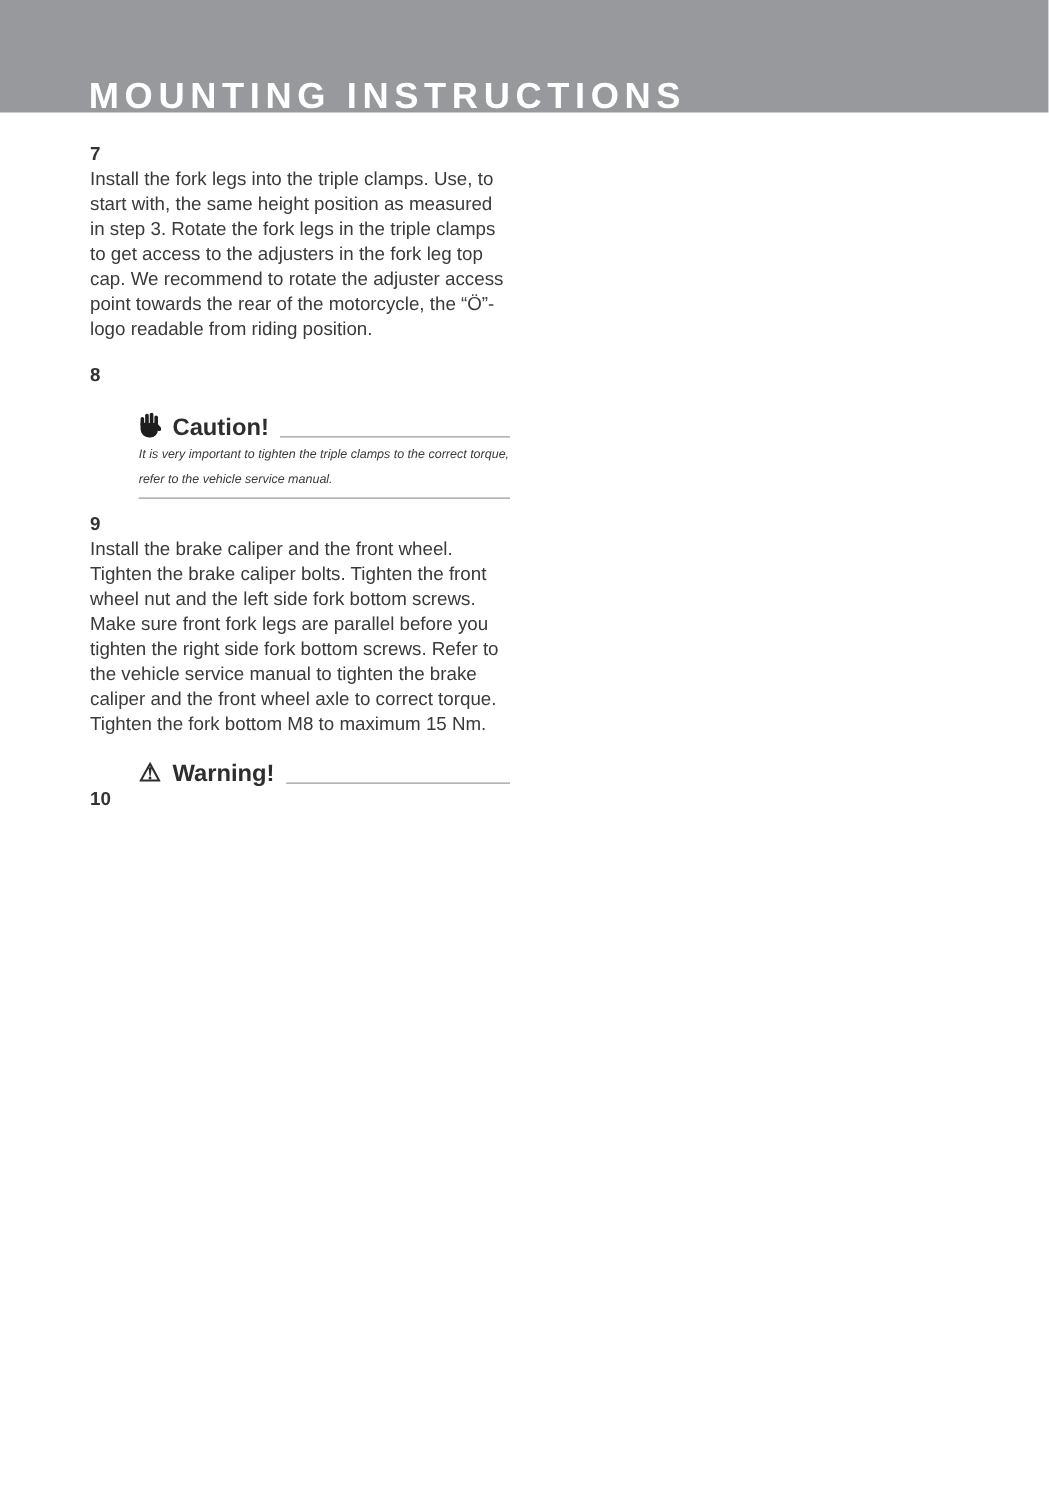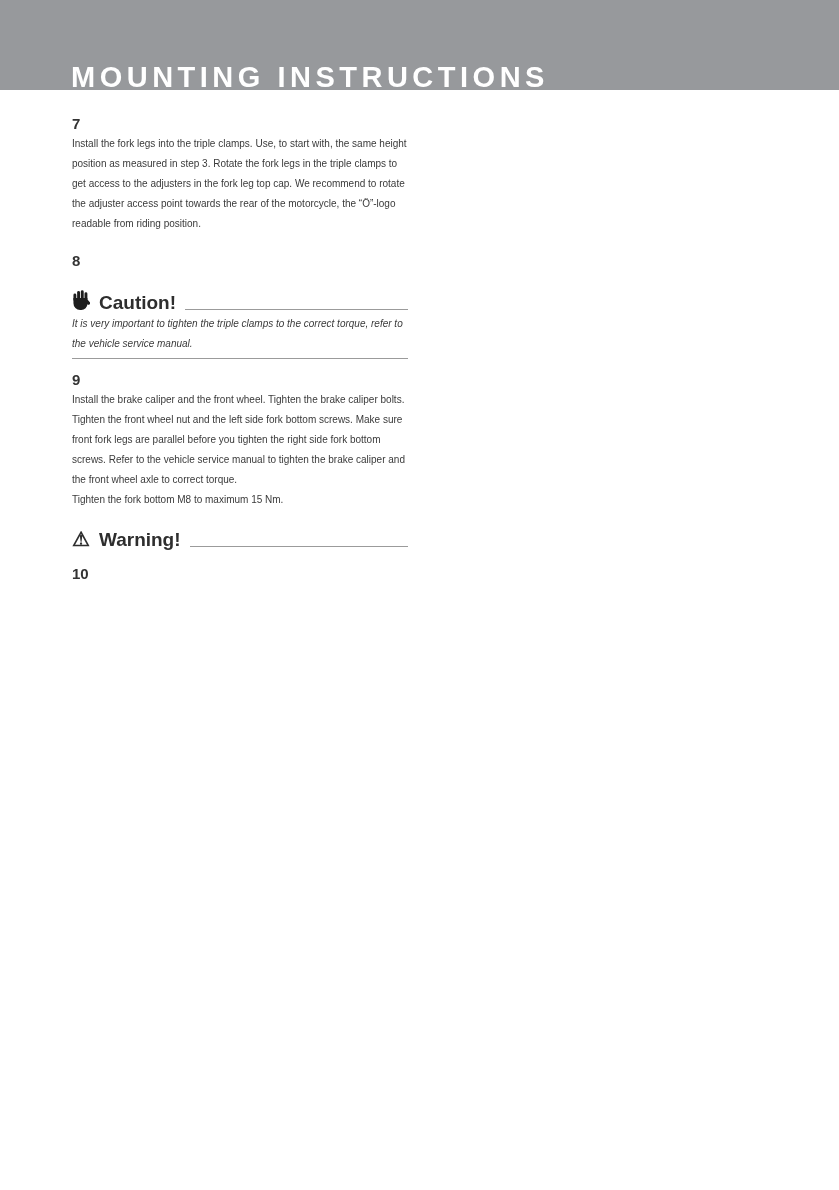--- a/index.html
+++ b/index.html
@@ -37,31 +37,31 @@
   }
   .step-number{
     margin:0;
     font-size:15px;
     font-weight:bold;
     line-height:20px;
     color:#333333;
   }
   .step-text{
     margin:0;
-    font-size:10px;
+    font-size:15px;
     line-height:20px;
     white-space:pre-line;
   }
   .mt-first{margin-top:2px;}
   .mt-sec8{margin-top:17px;}
   .mt-sec9{margin-top:11px;}
-  .mt-sec10{margin-top:14px;}
+  .mt-sec10{margin-top:0;}
   .step-text.loose{line-height:22px;}
   
-  .notice{margin-top:19px;}
+  .notice{margin-top:19px;margin-left:39px;}
   .notice-head{
     display:flex;
     align-items:flex-end;
     gap:9px;
     font-size:19px;
     font-weight:bold;
     line-height:21px;
     color:#2e2e2e;
   }
   .notice-head .head-rule{

